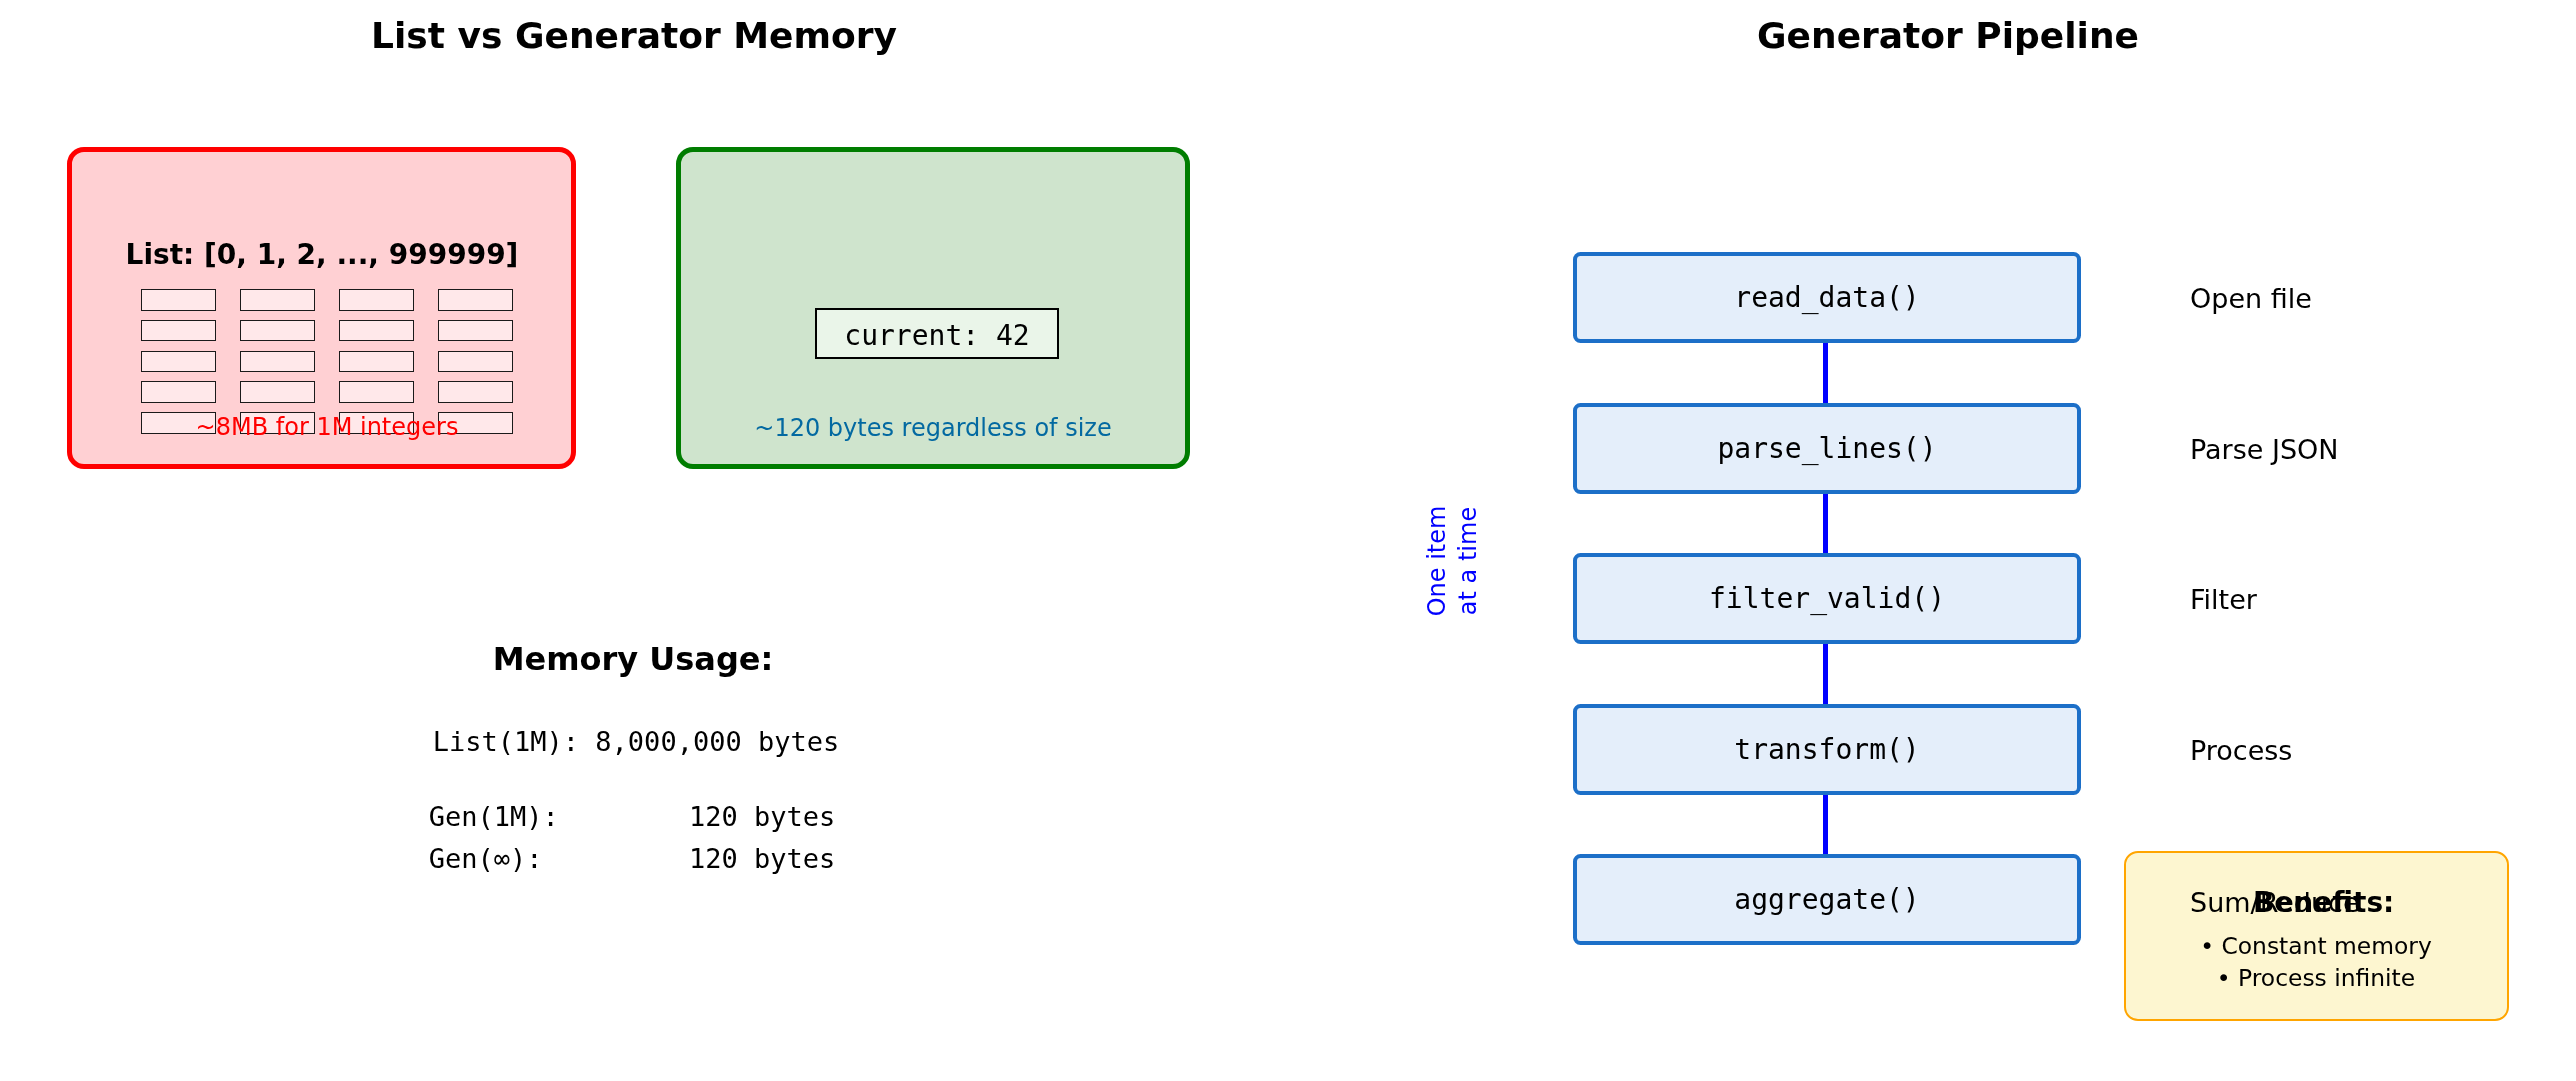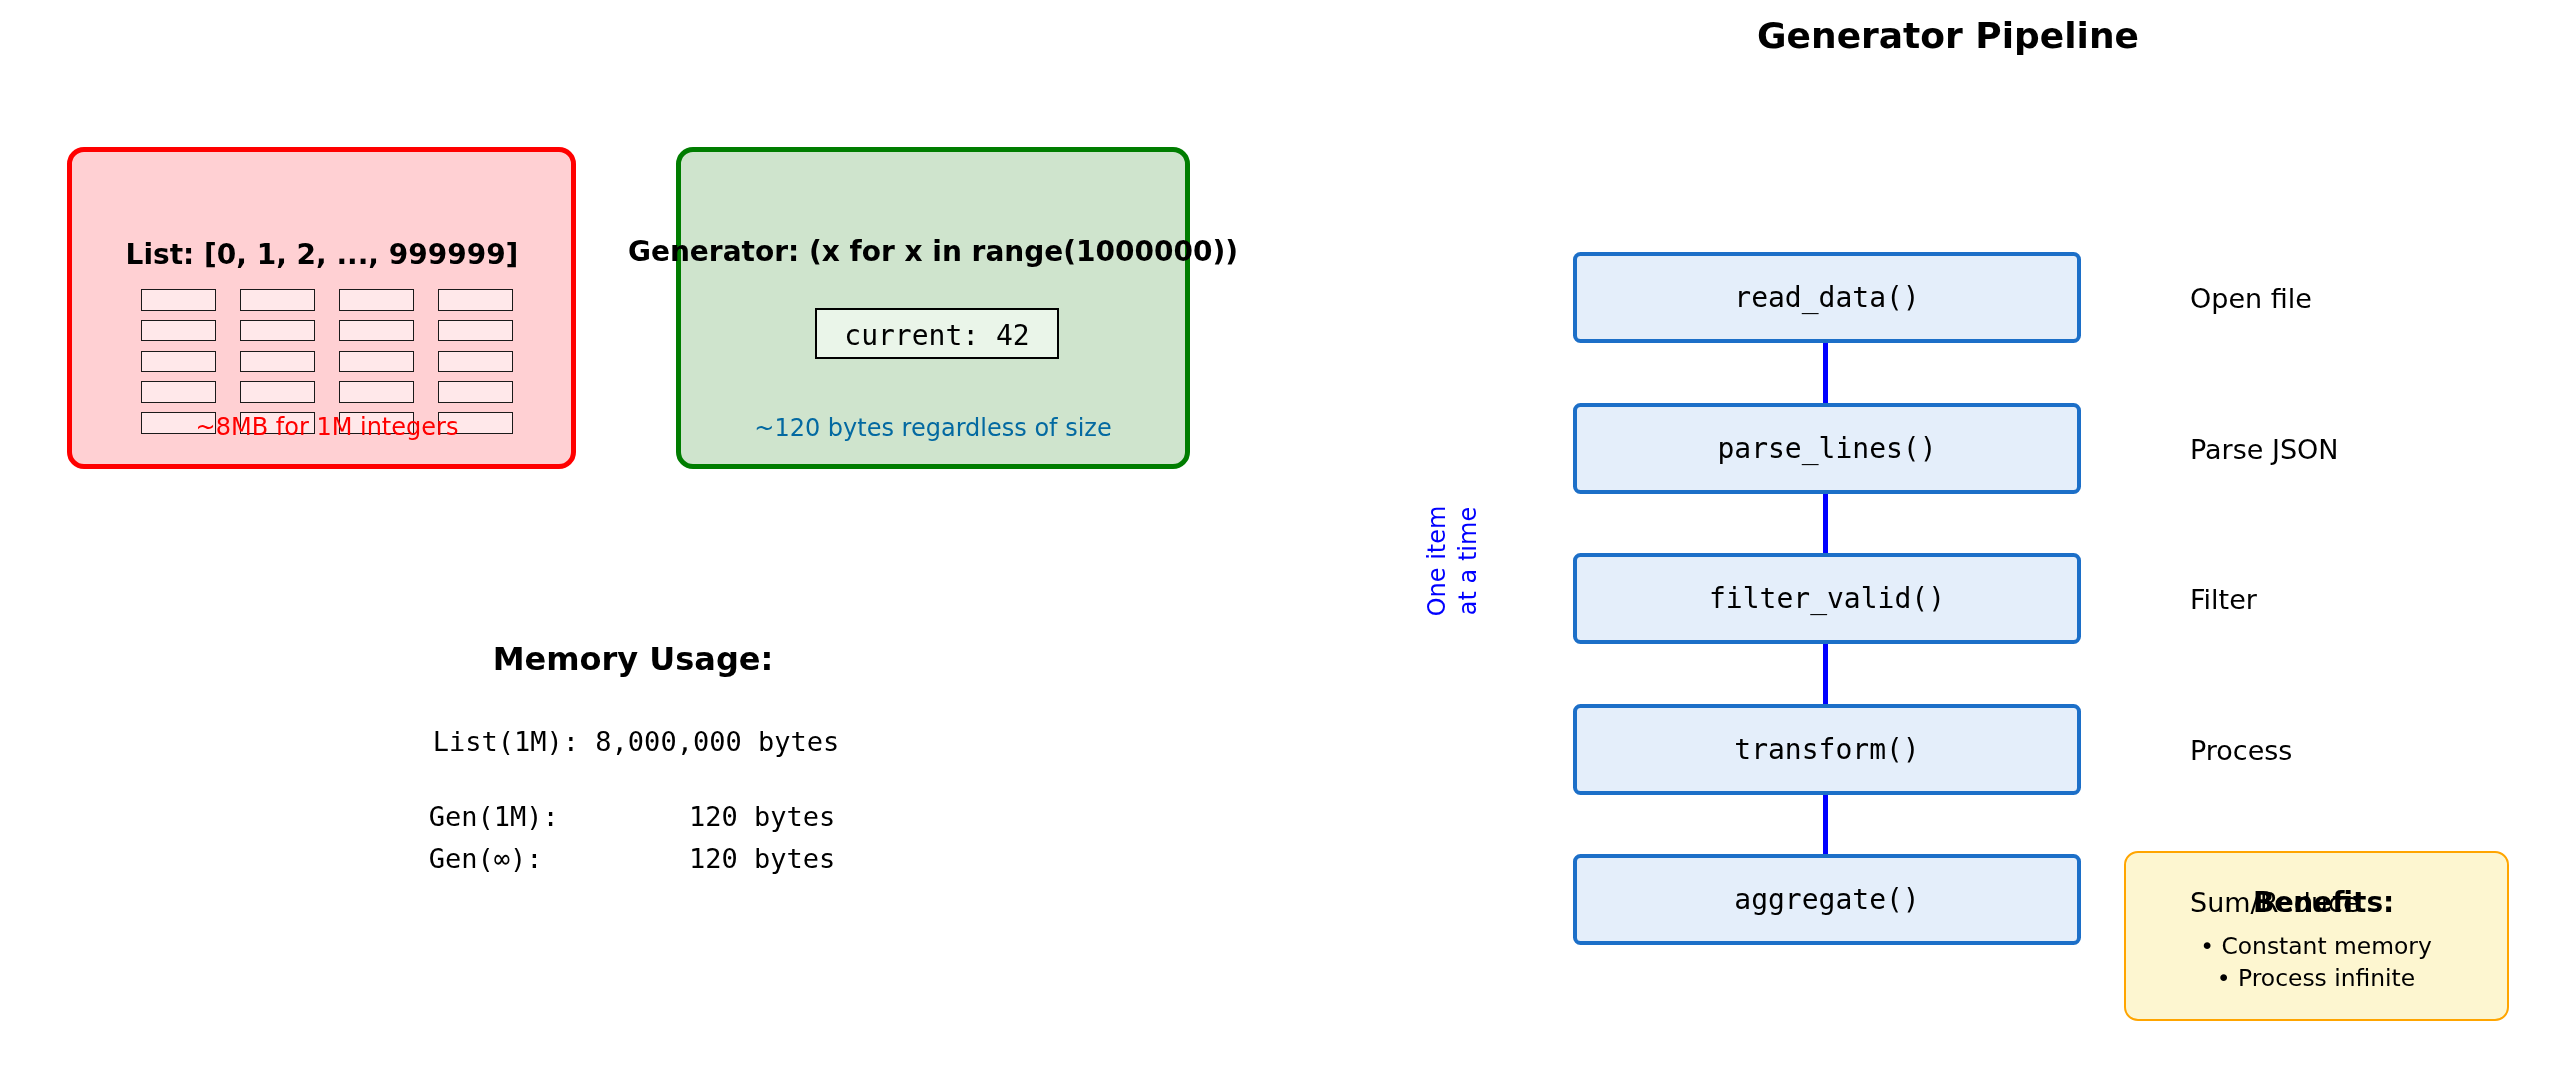--- a/index.html
+++ b/index.html
@@ -69,20 +69,21 @@
   }
   .bullet{font-size:23.4px;z-index:6;}
   .list-caption{color:#ff0000;z-index:3;}
   .gen-caption{color:#0369a1;}
 </style>
 </head>
 <body>
 
 <div id="canvas">
 
+  <div class="abs cx main-title" style="left:634px;top:35px;">List vs Generator Memory</div>
 
   <div class="abs list-box"></div>
   <div class="abs cx box-title" style="left:322px;top:254px;">List: [0, 1, 2, ..., 999999]</div>
 
   <div class="abs cell-grid">
     <div class="cell"></div>
     <div class="cell"></div>
     <div class="cell"></div>
     <div class="cell"></div>
     <div class="cell"></div>
@@ -99,21 +100,20 @@
     <div class="cell"></div>
     <div class="cell"></div>
     <div class="cell"></div>
     <div class="cell"></div>
     <div class="cell"></div>
   </div>
 
   <div class="abs cx caption list-caption" style="left:327px;top:427px;">~8MB for 1M integers</div>
 
   <div class="abs gen-box"></div>
-  <div class="abs cx box-title" style="left:933px;top:251px;">Generator: (x for x in range(1000000))</div>
 
   <div class="abs current-box"></div>
   <div class="abs cx mono" style="left:937px;top:335px;font-size:28px;">current: 42</div>
 
   <div class="abs cx caption gen-caption" style="left:933px;top:428px;">~120 bytes regardless of size</div>
 
   <div class="abs cx" style="left:633px;top:659px;font-size:32px;font-weight:bold;">Memory Usage:</div>
   <div class="abs cx mono mem-line" style="left:636px;top:741px;">List(1M): 8,000,000 bytes</div>
   <div class="abs cx mono mem-line" style="left:632px;top:804px;margin-top:12px;">Gen(1M):        120 bytes</div>
   <div class="abs cx mono mem-line" style="left:632px;top:858px;">Gen(∞):         120 bytes</div>

